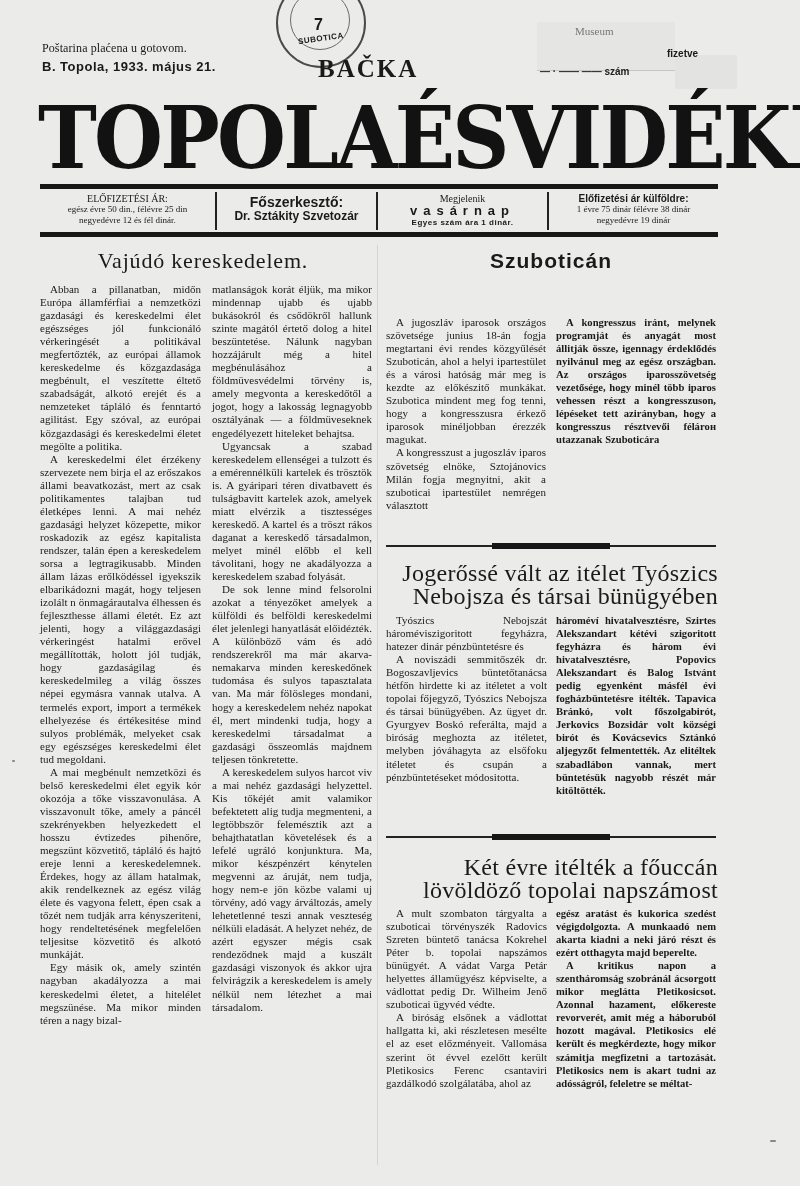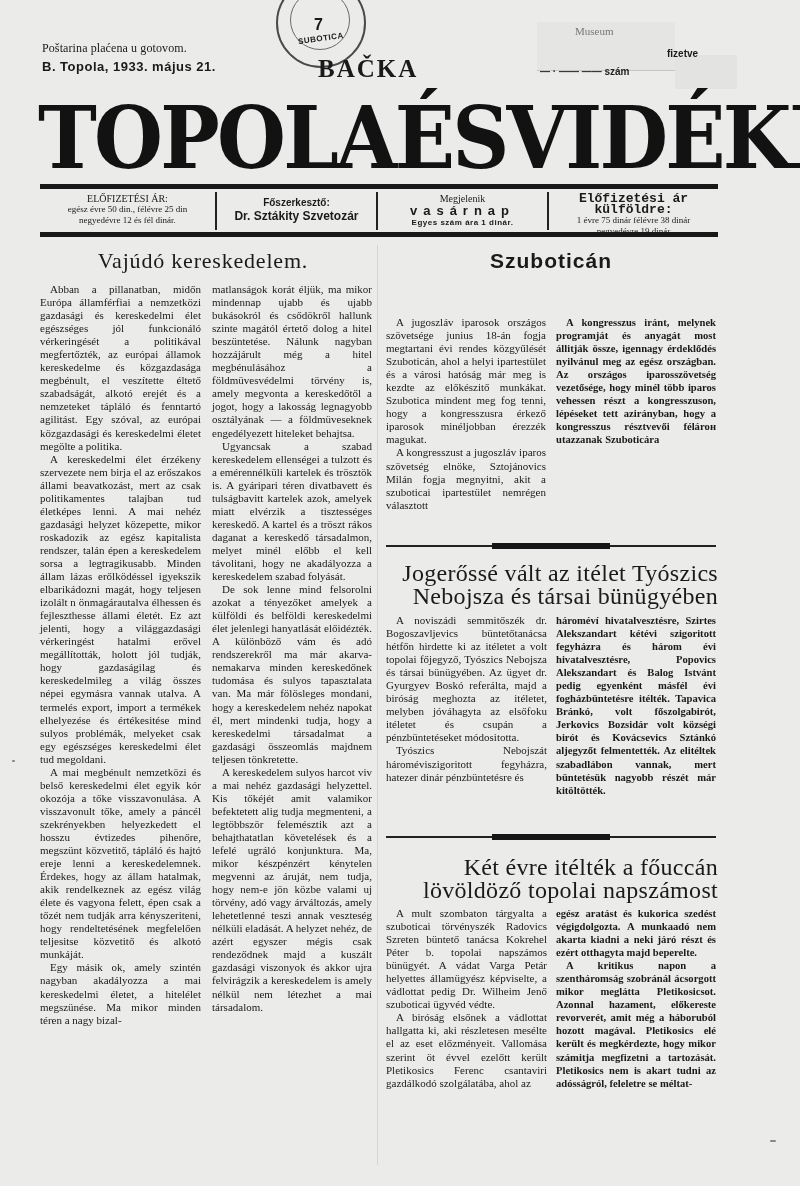--- a/index.html
+++ b/index.html
@@ -37,27 +37,27 @@
   .rule-thick { background:#181818; height:5px; }
 
   
   .infobar { left:40px; top:192px; width:678px; height:38px; display:flex; }
   .info-cell { text-align:center; border-right:2px solid #222; padding-top:1px; }
   .info-cell:last-child { border-right:none; }
   .info-cell .t1 { font-size:10px; line-height:11px; }
   .info-cell .t2 { font-size:9px; line-height:11px; }
   .c1 { width:176px; }
   .c2 { width:160px; padding-top:5px; }
-  .c2 .t1 { font-family:"Liberation Sans", sans-serif; font-weight:bold; font-size:10px; }
+  .c2 .t1 { font-family:"Liberation Sans", sans-serif; font-weight:bold; font-size:14px; }
   .c2 .t2 { font-family:"Liberation Sans", sans-serif; font-weight:bold; font-size:12px; line-height:16px; }
   .c3 { width:170px; }
   .c3 .big { font-family:"Liberation Sans", sans-serif; font-weight:bold; font-size:13px; letter-spacing:6px; line-height:14px; }
   .c3 .sm { font-family:"Liberation Sans", sans-serif; font-weight:bold; font-size:8px; letter-spacing:0.5px; }
   .c4 { width:170px; }
-  .c4 .t1 { font-family:Liberation Mono, monospace; font-weight:bold; font-size:13px; }
+  .c4 .t1 { font-family:Liberation Sans, sans-serif; font-weight:bold; font-size:10px; }
 
   
   .h-left { left:40px; top:248px; width:326px; text-align:center; font-size:22px; font-weight:normal; letter-spacing:0.8px; }
   .h-right1 { left:386px; top:252px; width:330px; text-align:center; font-family:"Liberation Sans", "DejaVu Sans", sans-serif; font-weight:bold;
               font-size:21px; line-height:18px; letter-spacing:1px; }
   .h-right1 .line2 { display:flex; justify-content:space-between; }
   .h-serif { text-align:right; font-size:24px; line-height:23px; letter-spacing:0.3px; }
 
   
   .col { position:absolute; font-size:11px; line-height:13.05px; text-align:justify; hyphens:manual; }
@@ -161,22 +161,22 @@
   <div class="m" style="left:106px; width:118px;"></div>
   <div class="l" style="left:224px; width:106px;"></div>
 </div>
 
 <div class="abs h-serif" style="left:386px; top:562px; width:332px;">
   <div>Jogerőssé vált az itélet Tyószics</div>
   <div>Nebojsza és társai bünügyében</div>
 </div>
 
 <div class="col" style="left:386px; top:614px; width:161px; font-size:11px;">
+  <p>Tyószics Nebojszát hároméviszigoritott fegyházra, hatezer dinár pénzbüntetésre és</p>
   <p>A noviszádi semmitőszék dr. Bogoszavljevics büntetőtanácsa hétfőn hirdette ki az itéletet a volt topolai főjegyző, Tyószics Nebojsza és társai bünügyében. Az ügyet dr. Gyurgyev Boskó referálta, majd a biróság meghozta az itéletet, melyben jóváhagyta az elsőfoku itéletet és csupán a pénzbüntetéseket módositotta.</p>
-  <p>Tyószics Nebojszát hároméviszigoritott fegyházra, hatezer dinár pénzbüntetésre és</p>
 </div>
 <div class="col bold-ish" style="left:556px; top:614px; width:160px; font-size:10.6px;">
   <p class="noind">hároméví hivatalvesztésre, Szirtes Alekszandart kétévi szigoritott fegyházra és három évi hivatalvesztésre, Popovics Alekszandart és Balog Istvánt pedig egyenként másfél évi fogházbüntetésre itélték. Tapavica Bránkó, volt főszolgabirót, Jerkovics Bozsidár volt községi birót és Kovácsevics Sztánkó aljegyzőt felmentették. Az elitéltek szabadlábon vannak, mert büntetésük nagyobb részét már kitöltötték.</p>
 </div>
 
 <div class="sep" style="left:386px; top:834px; width:330px;">
   <div class="l" style="left:0; width:106px;"></div>
   <div class="m" style="left:106px; width:118px;"></div>
   <div class="l" style="left:224px; width:106px;"></div>
 </div>

